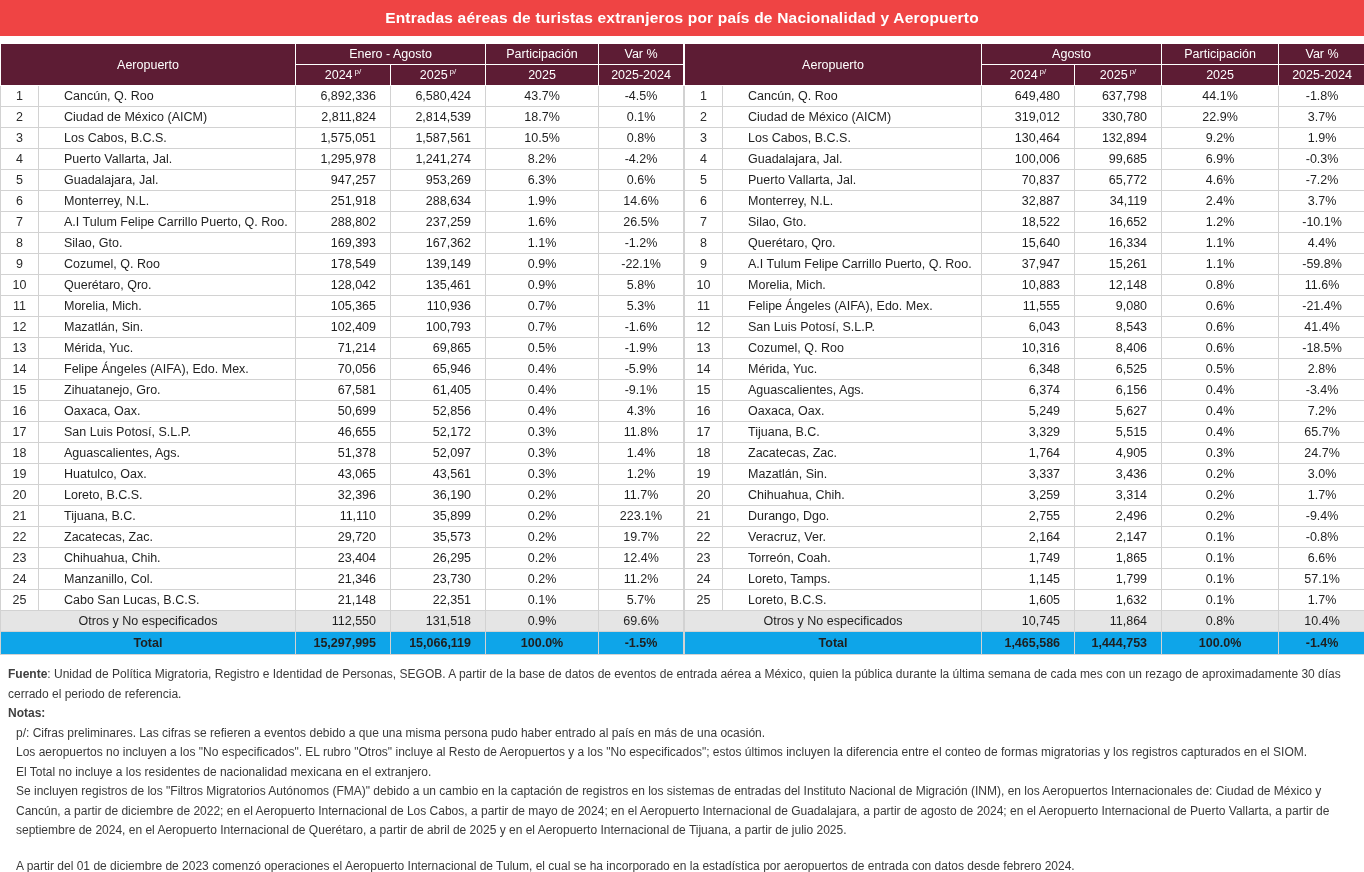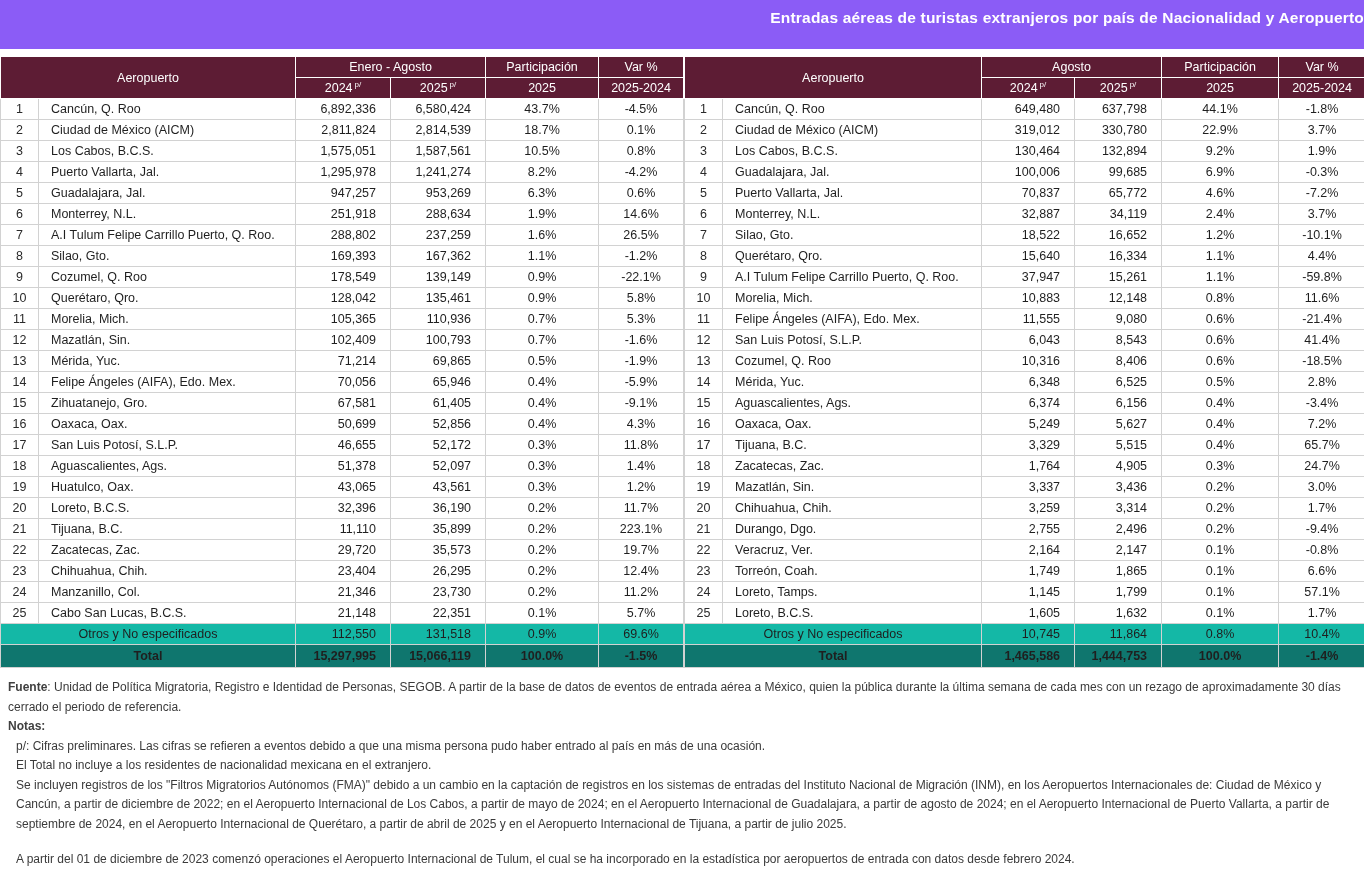--- a/index.html
+++ b/index.html
@@ -4,26 +4,26 @@
 <style>
   * { box-sizing: border-box; }
   html, body { margin: 0; padding: 0; }
   body {
     width: 1364px; height: 872px;
     background: #ffffff;
     font-family: "Liberation Sans", "DejaVu Sans", sans-serif;
     color: #1f1f1f;
   }
   .title-bar {
-    height: 49px;
-    background: #8b5cf6;
+    height: 36px;
+    background: #ef4444;
     color: #ffffff;
     font-size: 15.5px;
     font-weight: bold;
-    text-align: right;
+    text-align: center;
     line-height: 36px;
     letter-spacing: 0.2px;
   }
   .tables-wrap { display: flex; margin-top: 7px; }
   table { border-collapse: collapse; table-layout: fixed; }
   table.half { font-size: 12.5px; }
   thead th {
     background: #5d1c34;
     color: #ffffff;
     font-weight: normal;
@@ -35,26 +35,26 @@
   }
   thead th sup { font-size: 8px; margin-left: 2px; }
   tbody td {
     border: 1px solid #d2d2d2;
     height: 21px;
     padding: 0 4px;
     white-space: nowrap;
     overflow: hidden;
   }
   td.rank { text-align: center; color: #2a2a2a; }
-  td.name { text-align: left; padding-left: 12px; }
+  td.name { text-align: left; padding-left: 25px; }
   td.val  { text-align: right; padding-right: 14px; }
   td.pct  { text-align: center; }
-  tr.otros-row td { background: #14b8a6; }
+  tr.otros-row td { background: #e5e5e5; }
   tr.otros-row td.label { text-align: center; }
-  tr.total-row td { background: #0f766e; font-weight: bold; height: 23px; }
+  tr.total-row td { background: #0ea5e9; font-weight: bold; height: 23px; }
   tr.total-row td.label { text-align: center; }
   .footer {
     padding: 10px 8px 0 8px;
     font-size: 12px;
     line-height: 19.5px;
     color: #3a3a3a;
   }
   .footer p { margin: 0; }
   .footer .bold { font-weight: bold; color: #404040; }
   .footer .note { padding-left: 8px; }
@@ -547,16 +547,17 @@
           <td class="pct">-1.4%</td>
         </tr>
       </tbody>
   </table>
 </div>
 
 <div class="footer">
   <p><span class="bold">Fuente</span><span>: Unidad de Política Migratoria, Registro e Identidad de Personas, SEGOB. A partir de la base de datos de eventos de entrada aérea a México, quien la pública durante la última semana de cada mes con un rezago de aproximadamente 30 días cerrado el periodo de referencia.</span></p>
   <p class="bold">Notas:</p>
   <p class="note">p/: Cifras preliminares.  Las cifras se refieren a eventos debido a que una misma persona pudo haber entrado al país en más de una ocasión.</p>
+  <p class="note">Los aeropuertos no incluyen a los "No especificados".  EL rubro "Otros" incluye al Resto de Aeropuertos y a los "No especificados";  estos últimos incluyen la diferencia entre el conteo de formas migratorias y los registros capturados en el SIOM.</p>
   <p class="note">El Total no incluye a los residentes de nacionalidad mexicana en el extranjero.</p>
   <p class="note">Se incluyen registros de los "Filtros Migratorios Autónomos (FMA)" debido a un cambio en la captación de registros en los sistemas de entradas del Instituto Nacional de Migración (INM), en los Aeropuertos Internacionales de: Ciudad de México y Cancún, a partir de diciembre de 2022; en el Aeropuerto Internacional de Los Cabos, a partir de mayo de 2024; en el Aeropuerto Internacional de Guadalajara, a partir de agosto de 2024; en el Aeropuerto Internacional de Puerto Vallarta, a partir de septiembre de 2024, en el Aeropuerto Internacional de Querétaro, a partir de abril de 2025 y en el Aeropuerto Internacional de Tijuana, a partir de julio 2025.</p>
   <p class="note note-last">A partir del 01 de diciembre de 2023 comenzó operaciones el Aeropuerto Internacional de Tulum, el cual se ha incorporado en la estadística por aeropuertos de entrada con datos desde febrero 2024.</p>
 </div>
 
 </body></html>

